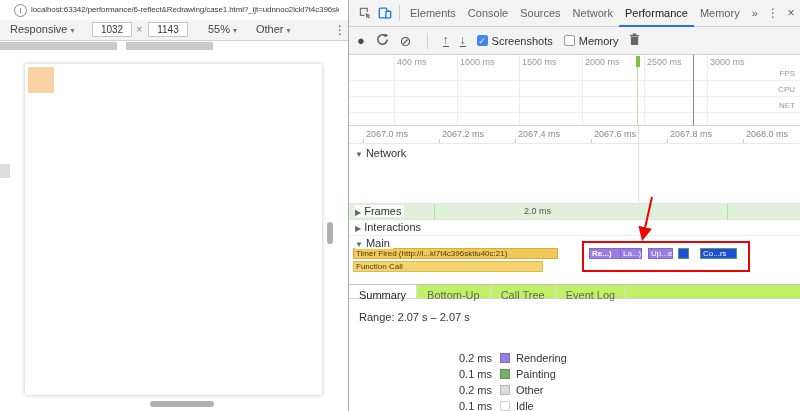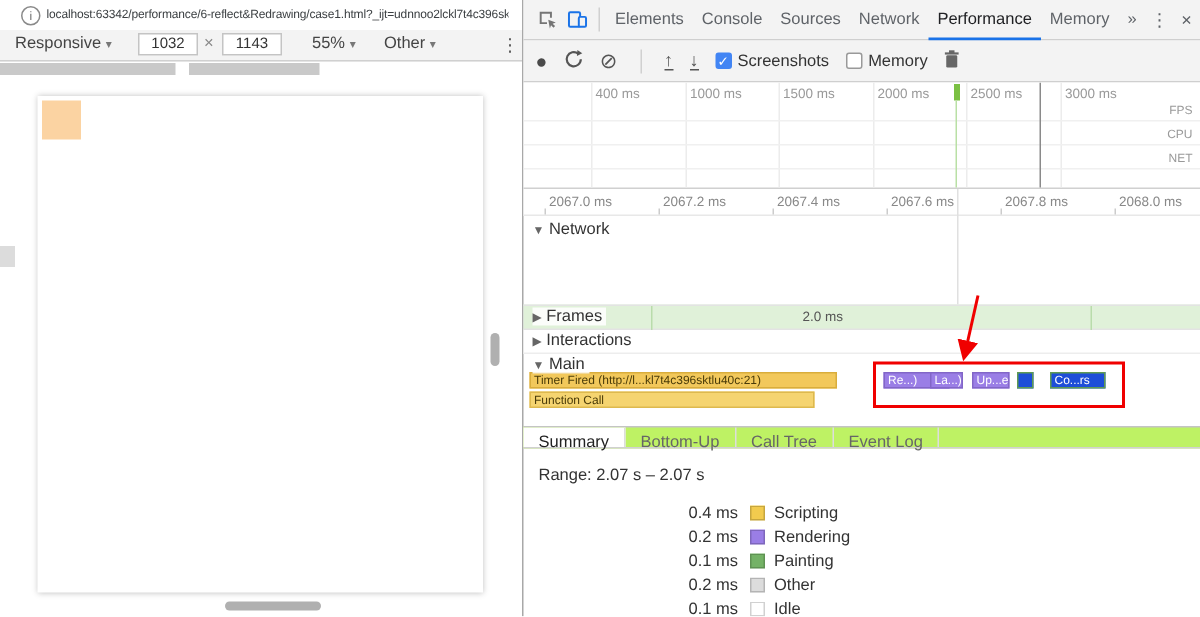--- a/index.html
+++ b/index.html
@@ -209,57 +209,52 @@
     </div>
 
     <div class="sec-head" style="top:147px;">
       <span class="sec-caret">▼</span><span>Network</span>
     </div>
     <div style="position:absolute;left:289px;top:126px;width:1px;height:77px;background:#e0e0e0;"></div>
 
     <div class="dt-row" id="frames-bar">
       <div class="frame-bound" style="left:85px;"></div>
       <div class="frame-bound" style="left:378px;"></div>
-      <span class="frame-dur" style="left:186px;">2.0 ms</span>
+      <span class="frame-dur" style="left:175px;">2.0 ms</span>
     </div>
     <div class="sec-head" style="top:205px;">
       <span class="sec-caret">▶</span><span>Frames</span>
     </div>
 
     <div class="dt-row" id="interactions-row"></div>
     <div class="sec-head" style="top:221px;">
       <span class="sec-caret">▶</span><span>Interactions</span>
     </div>
 
     <div class="sec-head" style="top:237px;">
       <span class="sec-caret">▼</span><span>Main</span>
     </div>
     <div class="evt cat-scripting" style="left:4px;top:248px;width:205px;">Timer Fired (http://l...kl7t4c396sktlu40c:21)</div>
     <div class="evt cat-scripting2" style="left:4px;top:261px;width:190px;">Function Call</div>
-    <div class="evt cat-rendering" style="left:240px;top:248px;width:44px;">Re...)</div>
+    <div class="evt cat-rendering" style="left:240px;top:248px;width:44px;font-weight:bold;">Re...)</div>
     <div class="evt cat-rendering" style="left:271px;top:248px;width:22px;">La...)</div>
     <div class="evt cat-rendering" style="left:299px;top:248px;width:25px;">Up...e</div>
     <div class="evt cat-painting" style="left:329px;top:248px;width:11px;"></div>
     <div class="evt cat-painting" style="left:351px;top:248px;width:37px;">Co...rs</div>
 
     <div class="dt-row" id="bottom-tabs">
       <span class="btab active">Summary</span>
       <span class="btab">Bottom-Up</span>
       <span class="btab">Call Tree</span>
       <span class="btab">Event Log</span>
     </div>
 
     <div class="abs" id="range-lbl">Range: 2.07 s – 2.07 s</div>
 
 
-    <div class="legend-row" style="top:334px;">
-      <span class="legend-val">0.4 ms</span>
-      <span class="swatch" style="background: rgb(242, 203, 78);"></span>
-      <span>Scripting</span>
-    </div>
     <div class="legend-row" style="top:350px;">
       <span class="legend-val">0.2 ms</span>
       <span class="swatch" style="background: rgb(154, 126, 230);"></span>
       <span>Rendering</span>
     </div>
     <div class="legend-row" style="top:366px;">
       <span class="legend-val">0.1 ms</span>
       <span class="swatch" style="background: rgb(116, 178, 102);"></span>
       <span>Painting</span>
     </div>

